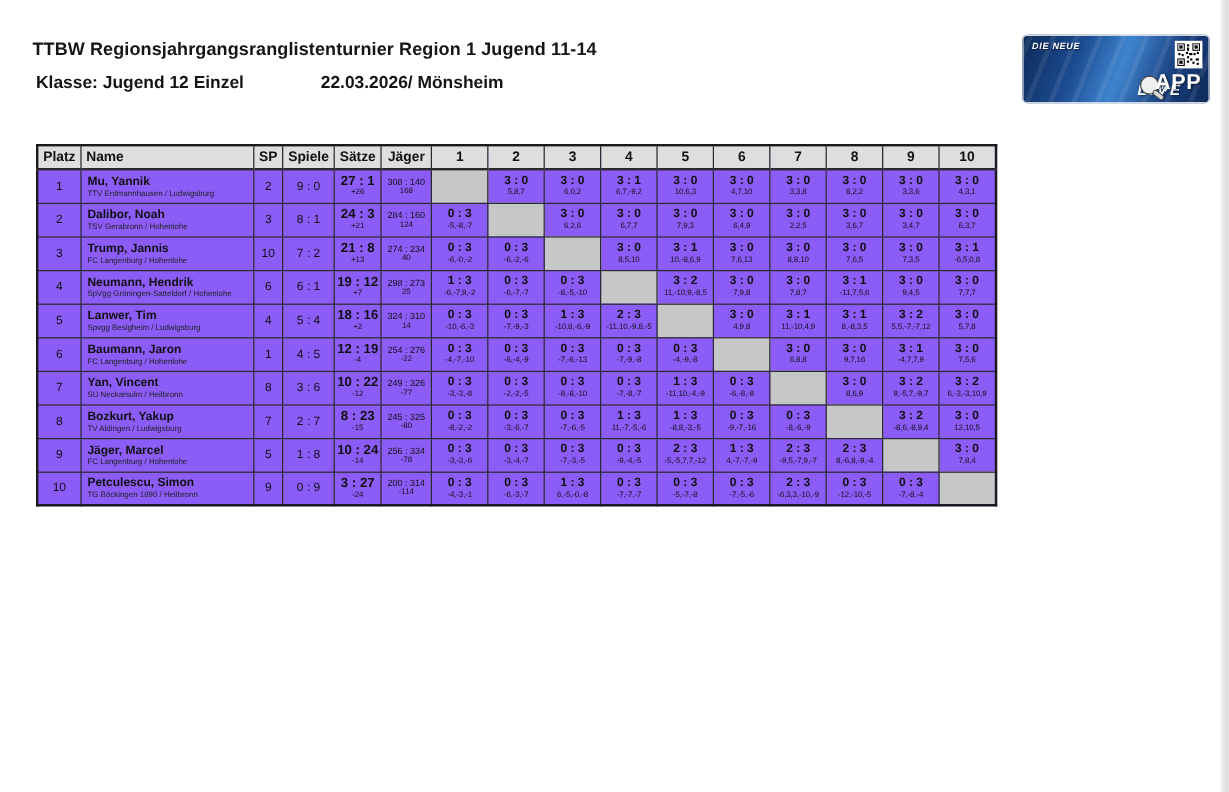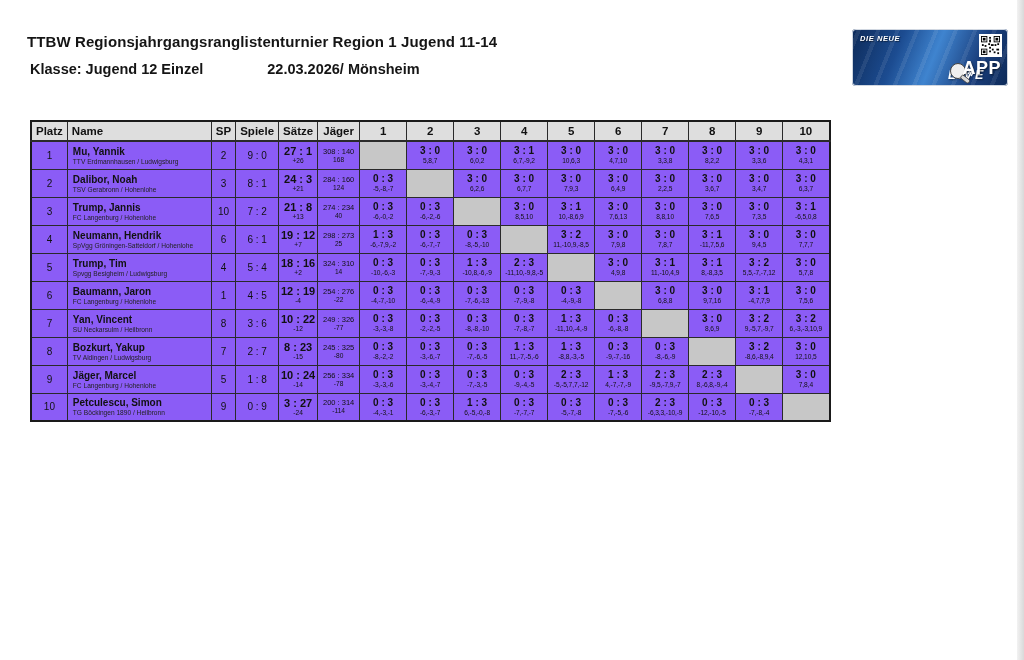--- a/index.html
+++ b/index.html
@@ -393,21 +393,21 @@
           <div class="pts">9,4,5</div>
         </td>
         <td class="cell-result">
           <div class="score">3 : 0</div>
           <div class="pts">7,7,7</div>
         </td>
       </tr>
       <tr>
         <td class="cell-platz">5</td>
         <td class="cell-name">
-          <div class="pname">Trump, Tim</div>
+          <div class="pname">Lanwer, Tim</div>
           <div class="pclub">Spvgg Besigheim / Ludwigsburg</div>
         </td>
         <td class="cell-sp">4</td>
         <td class="cell-spiele">5 : 4</td>
         <td class="cell-saetze">
           <div class="main-saetze">18 : 16</div>
           <div class="sub-val">+2</div>
         </td>
         <td class="cell-baelle">
           <div class="main-baelle">324 : 310</div>

